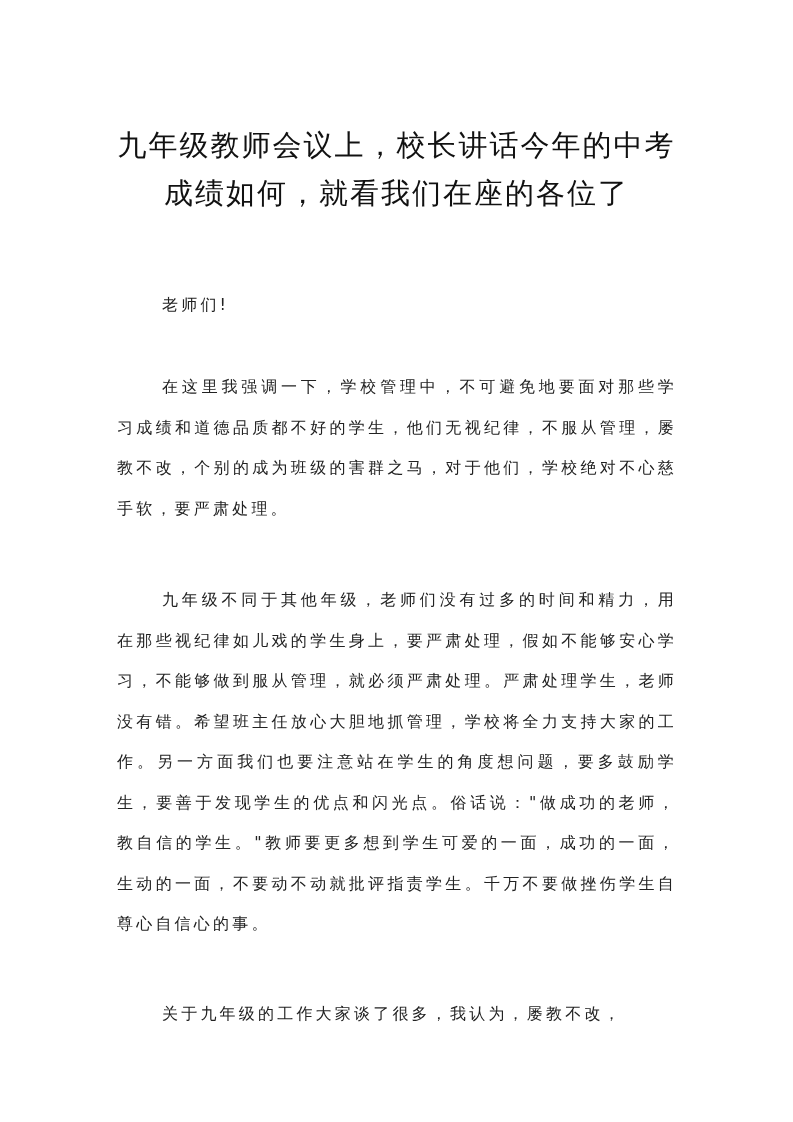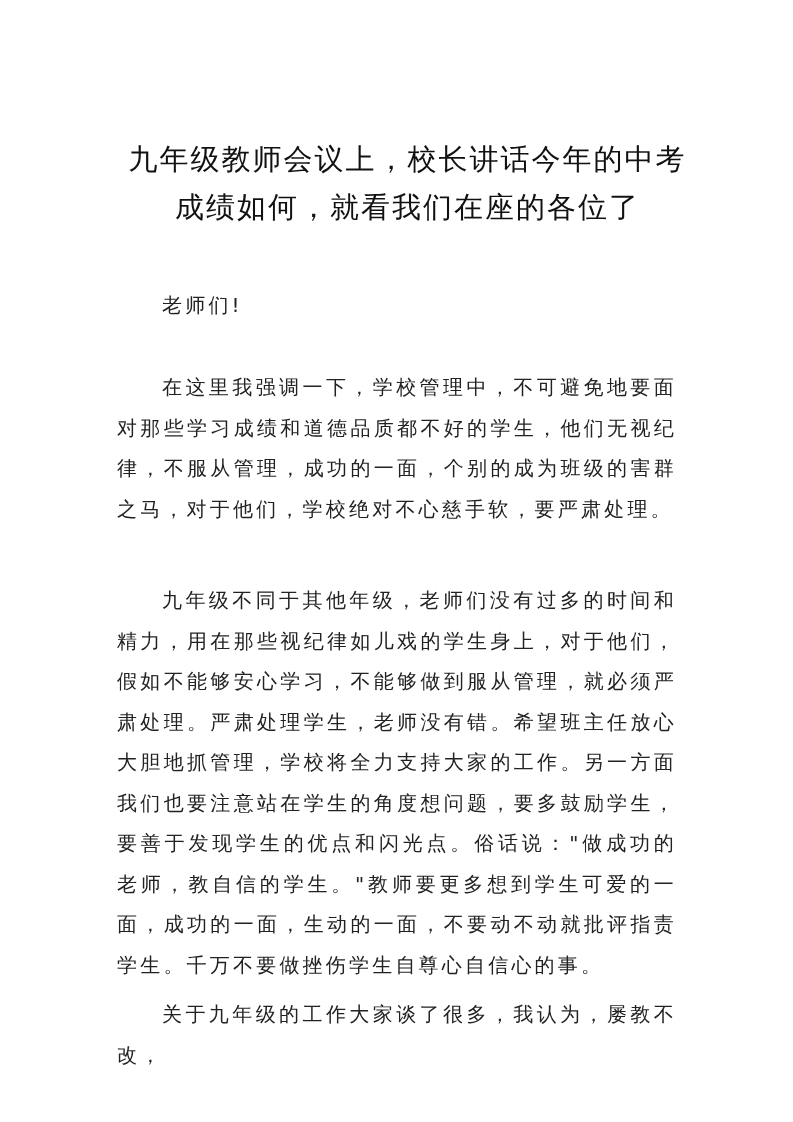--- a/index.html
+++ b/index.html
@@ -20,34 +20,34 @@
     width: 793px;
     height: 1122px;
     background: #ffffff;
   }
   .title {
     position: absolute;
     left: 110px;
     top: 124px;
     width: 573px;
     text-align: center;
-    font-family: Liberation Serif, serif;
+    font-family: Liberation Mono, monospace;
     font-size: 29px;
     line-height: 48px;
     letter-spacing: 2px;
     color: #111111;
-    margin: 11px;
+    margin: 0;
     font-weight: normal;
   }
   .body-text {
     position: absolute;
     left: 117px;
     width: 560px;
     font-family: "DejaVu Sans", "Liberation Sans", sans-serif;
-    font-size: 20px;
+    font-size: 16px;
     line-height: 40.5px;
     letter-spacing: 3.2px;
     color: #222222;
     margin: 0;
     text-align: justify;
     text-align-last: left;
   }
   .indent {
     text-indent: 45px;
   }
@@ -57,18 +57,18 @@
   #para3 { top: 994px; }
 </style>
 </head>
 <body>
 
 <div class="page">
   <h1 class="title">九年级教师会议上，校长讲话今年的中考成绩如何，就看我们在座的各位了</h1>
 
   <p class="body-text indent" id="greeting">老师们!</p>
 
-  <p class="body-text indent" id="para1">在这里我强调一下，学校管理中，不可避免地要面对那些学习成绩和道德品质都不好的学生，他们无视纪律，不服从管理，成功的一面，个别的成为班级的害群之马，对于他们，学校绝对不心慈手软，要严肃处理。</p>
+  <p class="body-text indent" id="para1">在这里我强调一下，学校管理中，不可避免地要面对那些学习成绩和道德品质都不好的学生，他们无视纪律，不服从管理，屡教不改，个别的成为班级的害群之马，对于他们，学校绝对不心慈手软，要严肃处理。</p>
 
-  <p class="body-text indent" id="para2">九年级不同于其他年级，老师们没有过多的时间和精力，用在那些视纪律如儿戏的学生身上，对于他们，假如不能够安心学习，不能够做到服从管理，就必须严肃处理。严肃处理学生，老师没有错。希望班主任放心大胆地抓管理，学校将全力支持大家的工作。另一方面我们也要注意站在学生的角度想问题，要多鼓励学生，要善于发现学生的优点和闪光点。俗话说："做成功的老师，教自信的学生。"教师要更多想到学生可爱的一面，成功的一面，生动的一面，不要动不动就批评指责学生。千万不要做挫伤学生自尊心自信心的事。</p>
+  <p class="body-text indent" id="para2">九年级不同于其他年级，老师们没有过多的时间和精力，用在那些视纪律如儿戏的学生身上，要严肃处理，假如不能够安心学习，不能够做到服从管理，就必须严肃处理。严肃处理学生，老师没有错。希望班主任放心大胆地抓管理，学校将全力支持大家的工作。另一方面我们也要注意站在学生的角度想问题，要多鼓励学生，要善于发现学生的优点和闪光点。俗话说："做成功的老师，教自信的学生。"教师要更多想到学生可爱的一面，成功的一面，生动的一面，不要动不动就批评指责学生。千万不要做挫伤学生自尊心自信心的事。</p>
 
   <p class="body-text indent" id="para3">关于九年级的工作大家谈了很多，我认为，屡教不改，</p>
 </div>
 
 </body></html>

